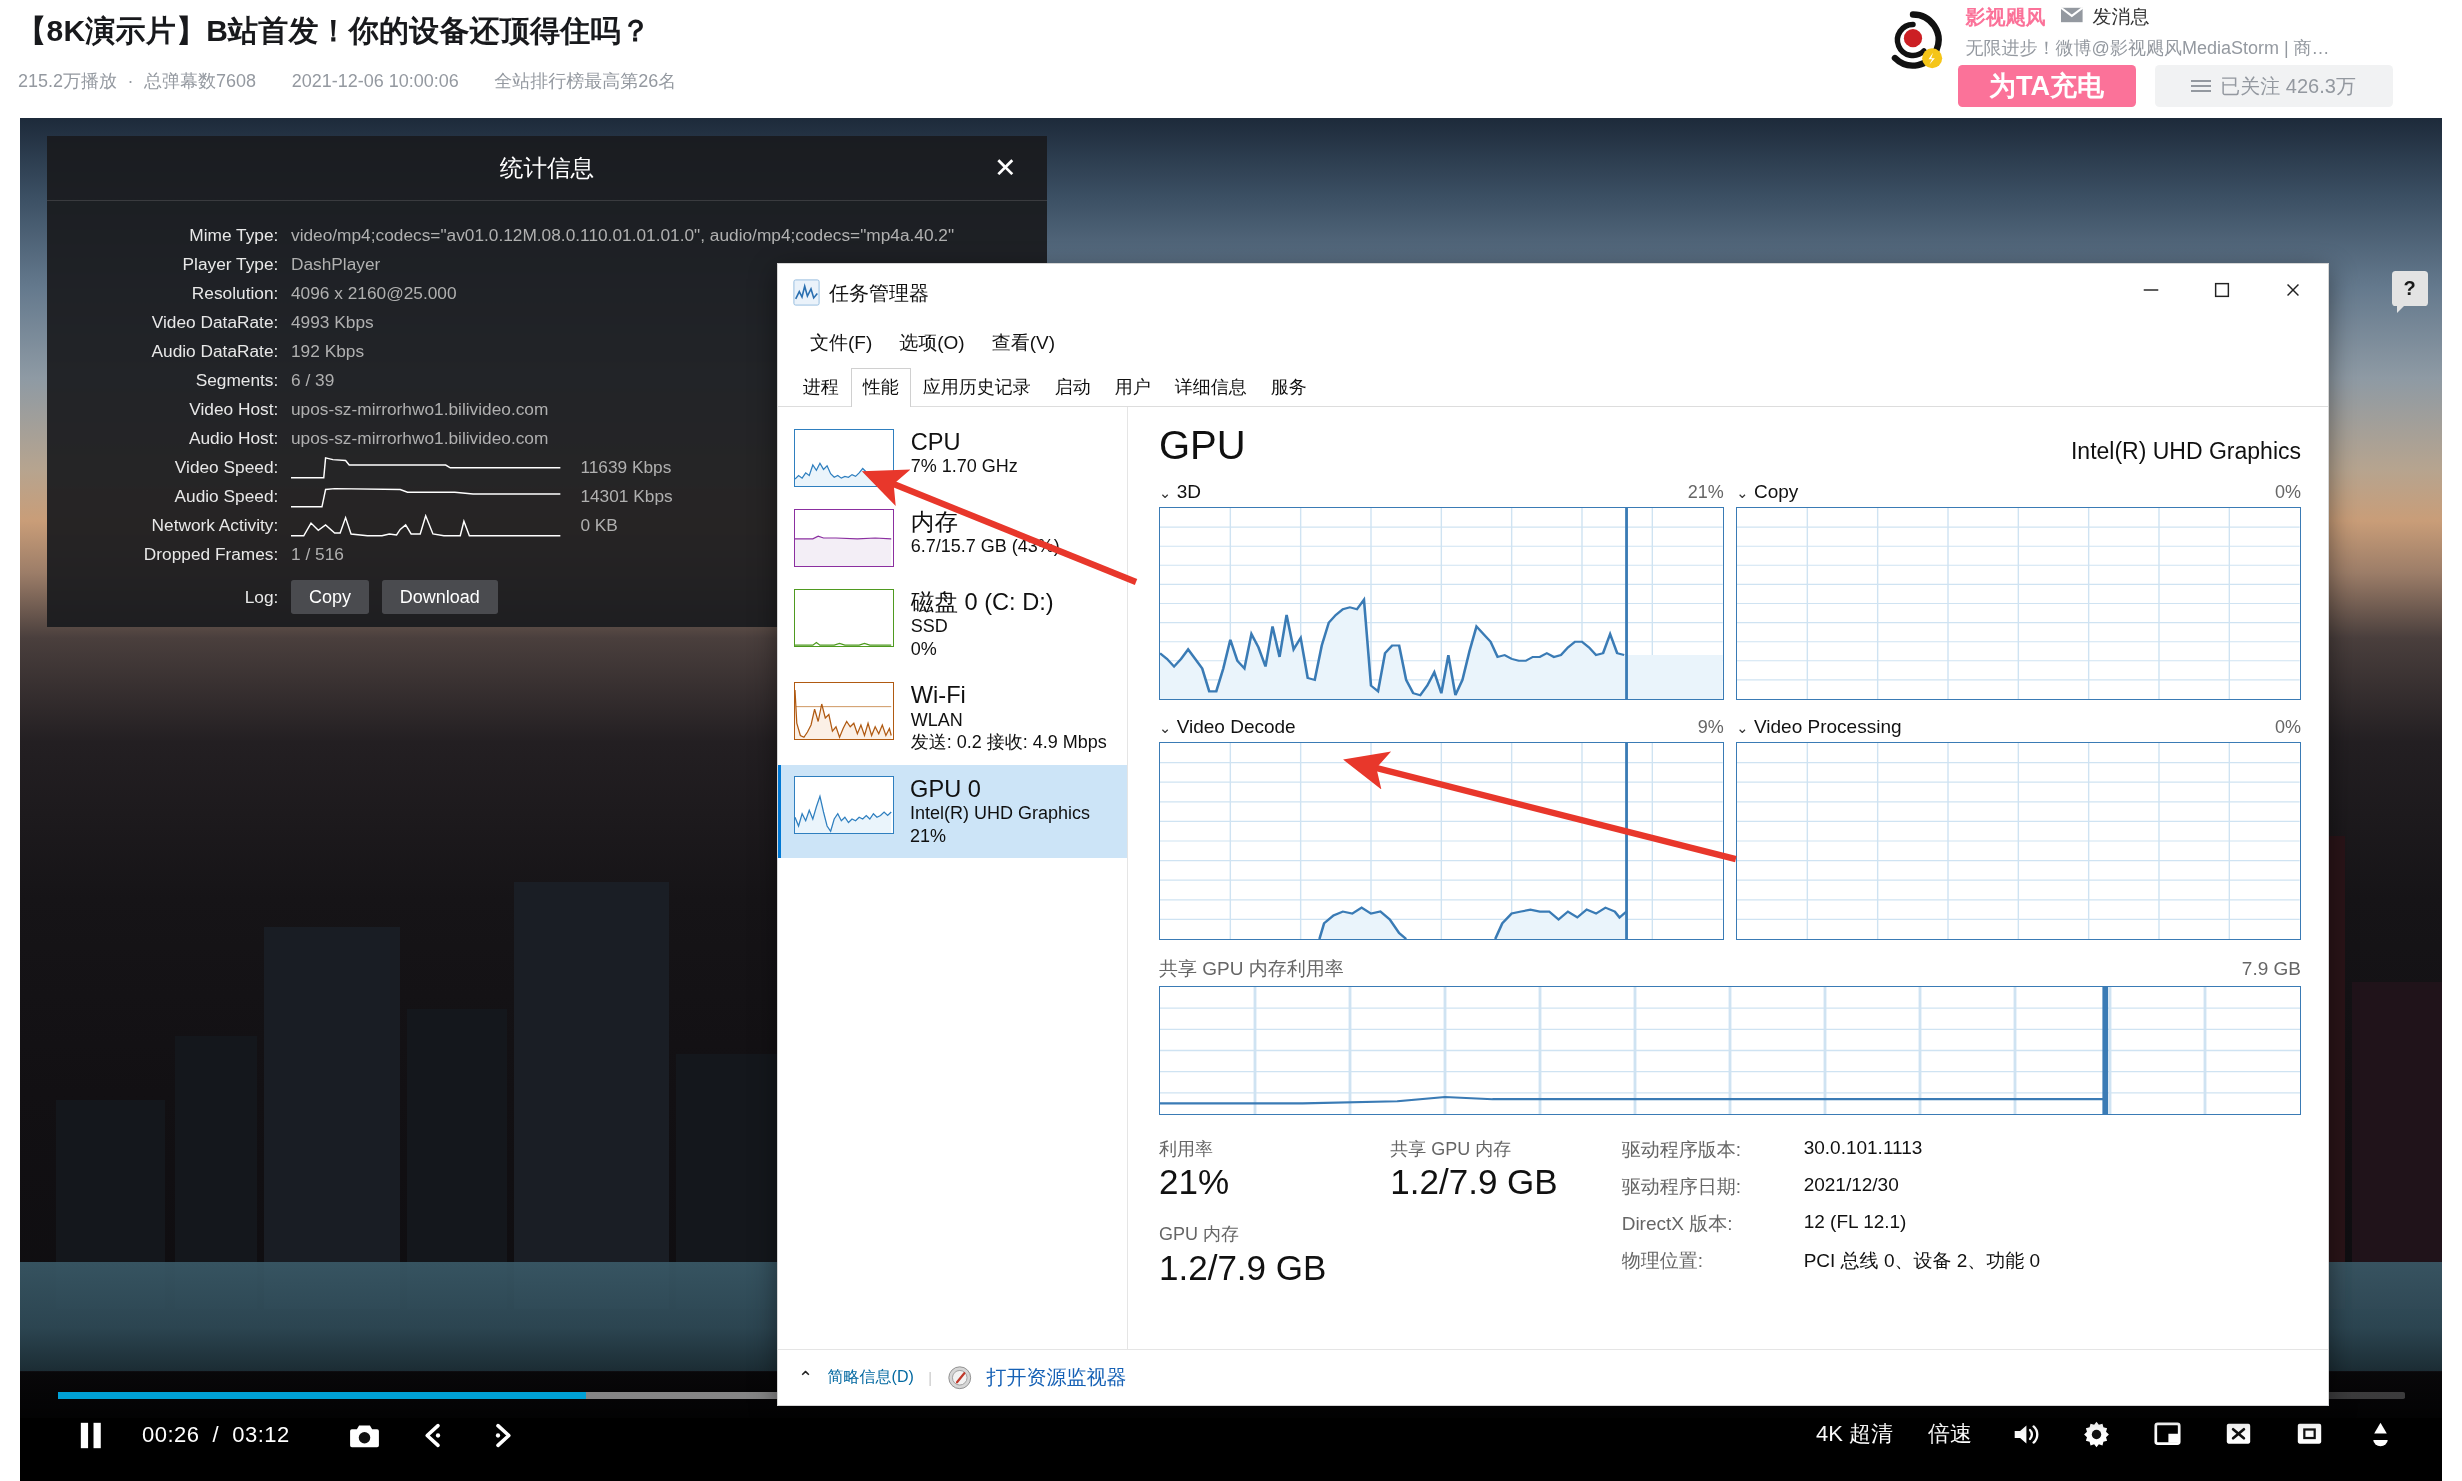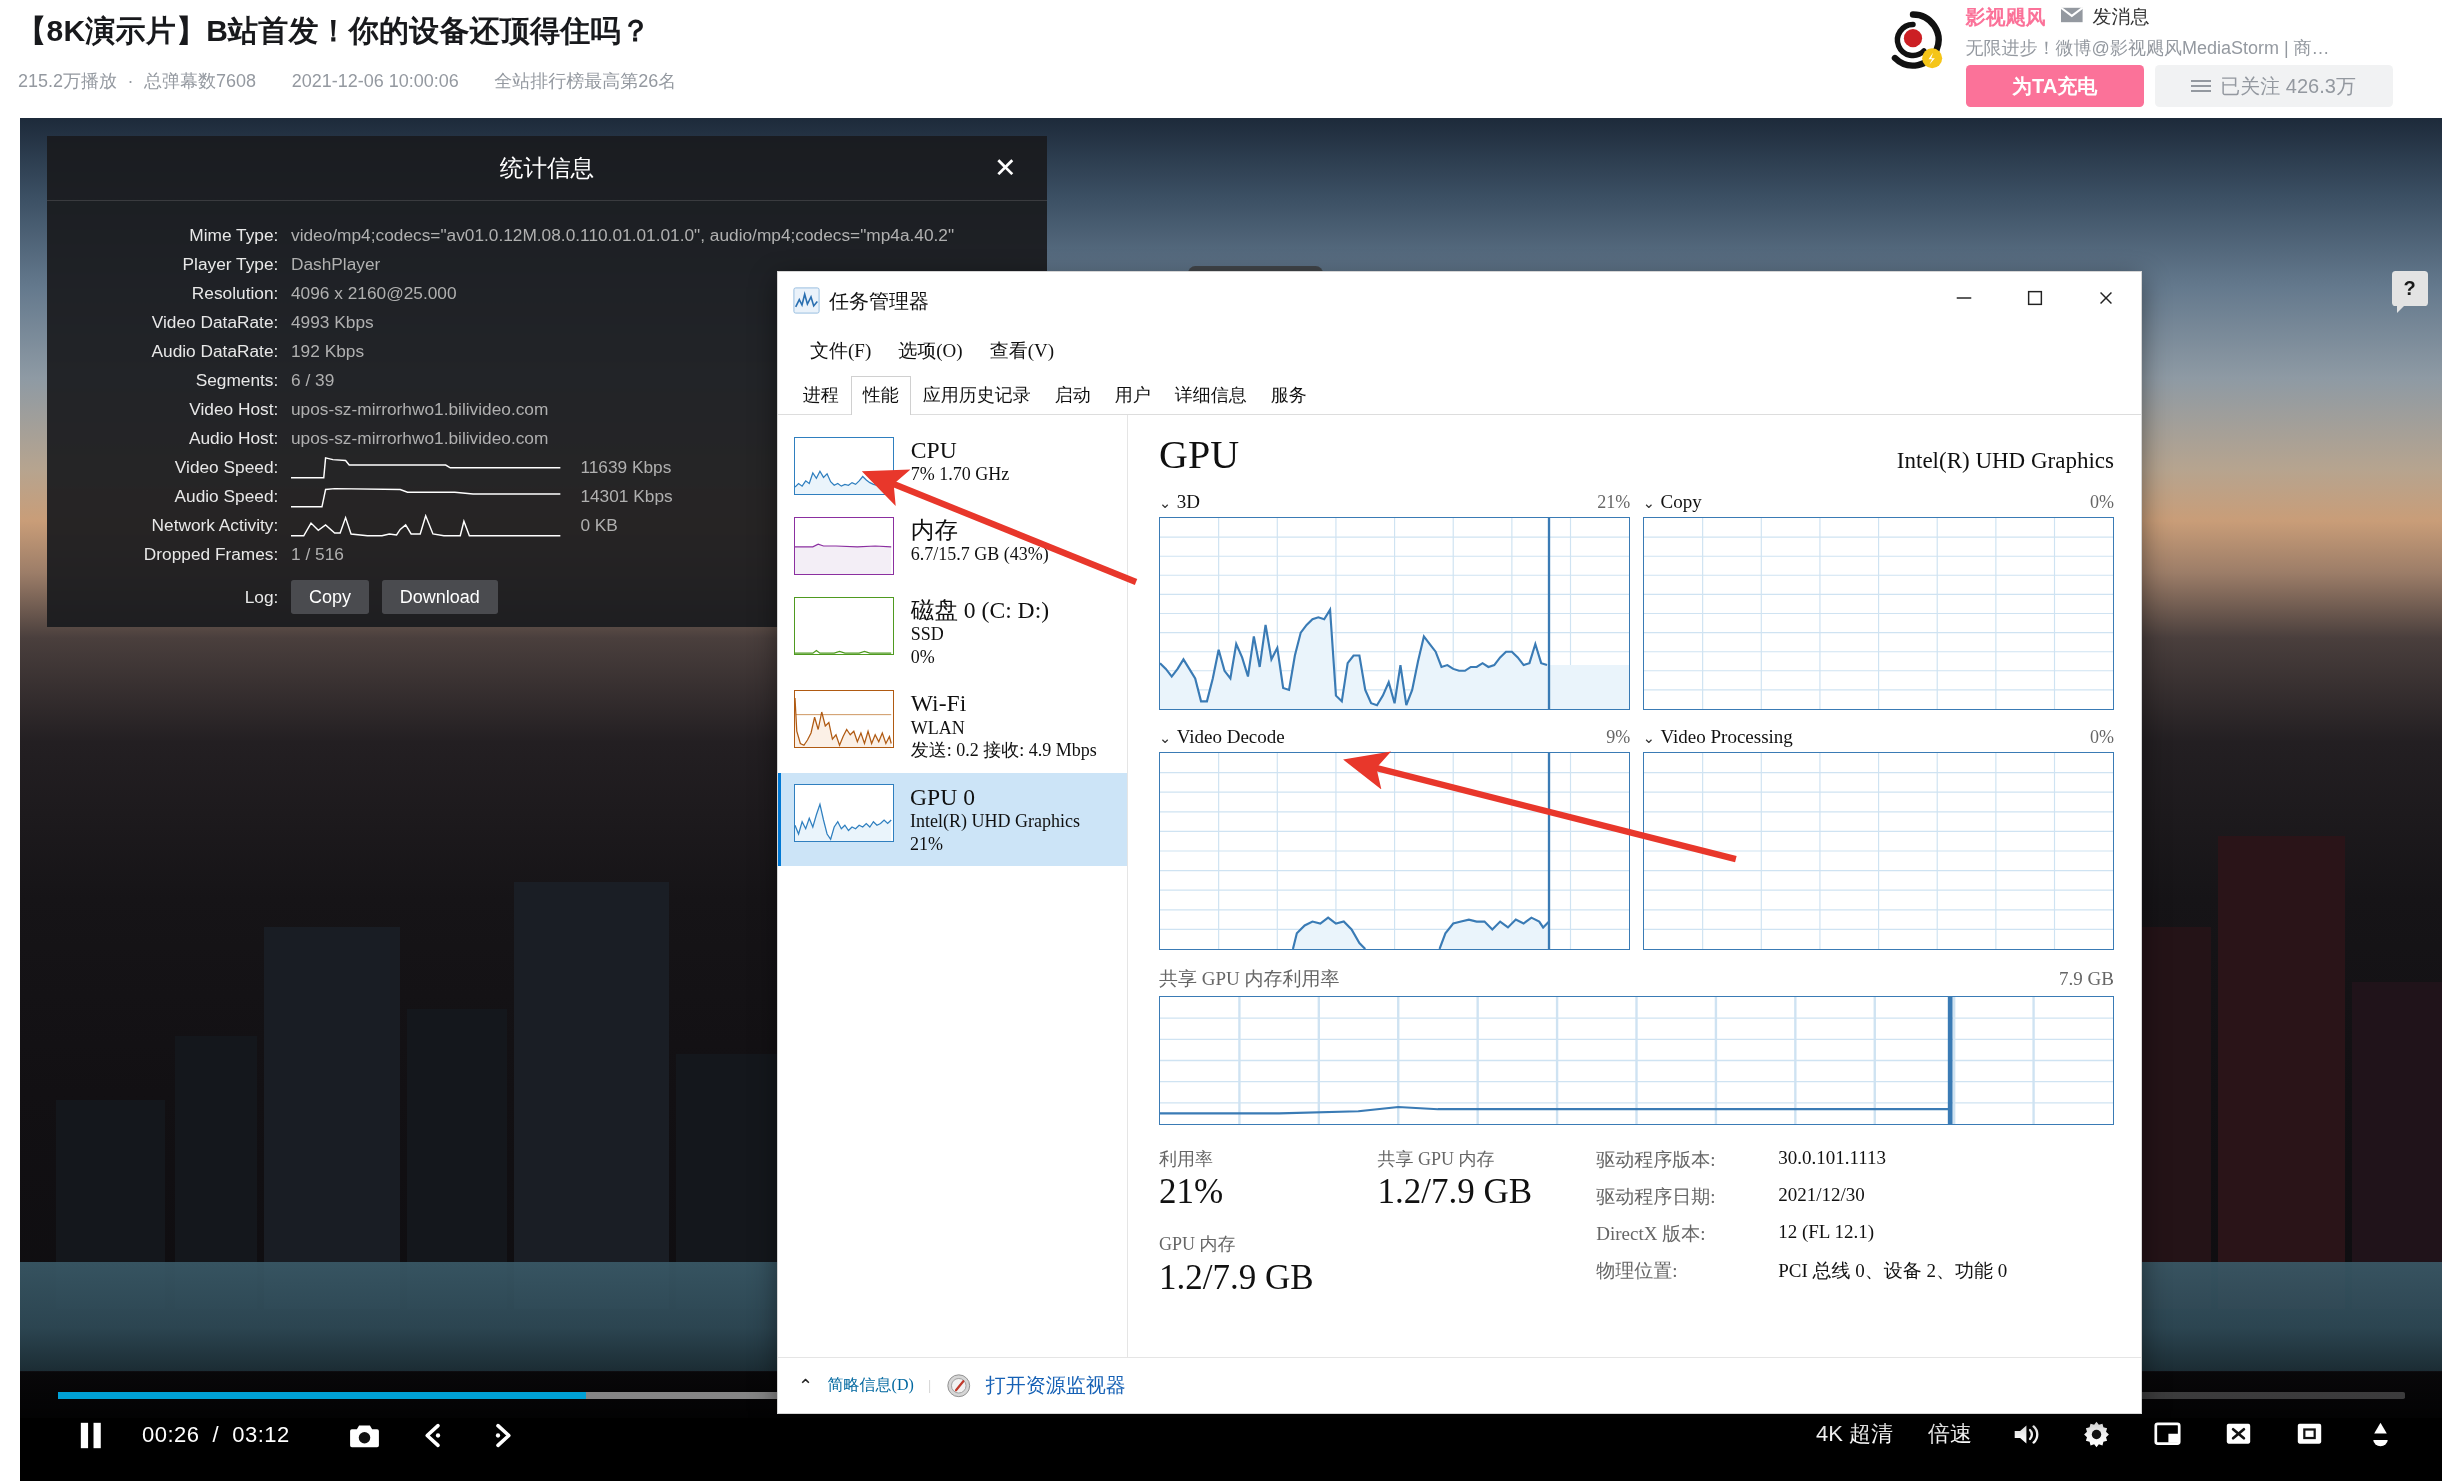--- a/index.html
+++ b/index.html
@@ -38,22 +38,22 @@
     font-family: Liberation Serif, serif;
   }
   .msg-icon { position: absolute; left: 178px; top: 5.5px; width: 23.6px; height: 18px; }
   .msg-icon svg { display: block; }
   .msg-text { position: absolute; left: 211px; top: 3.6px; font-size: 19px; color: #333; white-space: nowrap; }
   .up-desc {
     position: absolute; left: 84px; top: 36px; font-size: 18px; color: #9499a0;
     white-space: nowrap; max-width: 482px; overflow: hidden; text-overflow: ellipsis;
   }
   .btn-charge {
-    position: absolute; left: 84px; top: 65px; width: 178px; height: 42px;
-    background: #fb7299; border-radius: 4.5px; color: #fff; font-size: 20px; font-weight: 700;
+    position: absolute; left: 76px; top: 65px; width: 178px; height: 42px;
+    background: #fb7299; border-radius: 4.5px; color: #fff; font-size: 27px; font-weight: 700;
     display: flex; align-items: center; justify-content: center; cursor: pointer;
   }
   .btn-follow {
     position: absolute; left: 273px; top: 65px; width: 238px; height: 42px;
     background: #f1f2f3; border-radius: 4.5px; color: #9499a0; font-size: 20px;
     display: flex; align-items: center; justify-content: center; gap: 9px; cursor: pointer;
   }
   .hamburger { display: inline-block; width: 20px; }
   .hamburger i { display: block; height: 1.8px; background: #9499a0; margin: 3.6px 0; }
 
@@ -137,24 +137,24 @@
   .sgraph svg { display: block; }
   .sunit { color: #b0b0b0; margin-left: 16.4px; }
   .btnrow { display: flex; align-items: center; height: 45px; font-size: 17.3px; margin-top: 5.5px; }
   .minibtn {
     background: #4a4b4f; color: #fff; font-size: 18px; padding: 6.4px 18px; margin-right: 12.7px;
     border-radius: 2.7px; cursor: pointer;
   }
 
   
   .tm {
-    position: absolute; left: 777px; top: 271px; width: 1365px; height: 1143px;
+    position: absolute; left: 777px; top: 263px; width: 1552px; height: 1143px;
     background: #ffffff; border: 0.9px solid #d6d6d6;
     box-shadow: 0 7.3px 25.5px rgba(0,0,0,.45);
-    font-family: Liberation Serif, serif;
+    font-family: Liberation Sans, sans-serif;
   }
   .tm-title { position: relative; height: 56px; }
   .tm-ico { position: absolute; left: 14.5px; top: 14.5px; width: 27px; height: 27px; }
   .tm-name { position: absolute; left: 51px; top: 16.4px; font-size: 20px; color: #111; }
   .tm-btns { position: absolute; right: 0; top: 0; display: flex; }
   .tm-btn { width: 71px; height: 51px; display: flex; align-items: center; justify-content: center; cursor: pointer; color: #222; }
   .tm-menu { height: 45px; padding-left: 32px; display: flex; align-items: center; gap: 27px; font-size: 19px; color: #111; }
   .tm-menu span { cursor: pointer; }
   .tm-tabs {
     height: 42px; padding-left: 12.7px; display: flex; align-items: flex-end; gap: 0;

